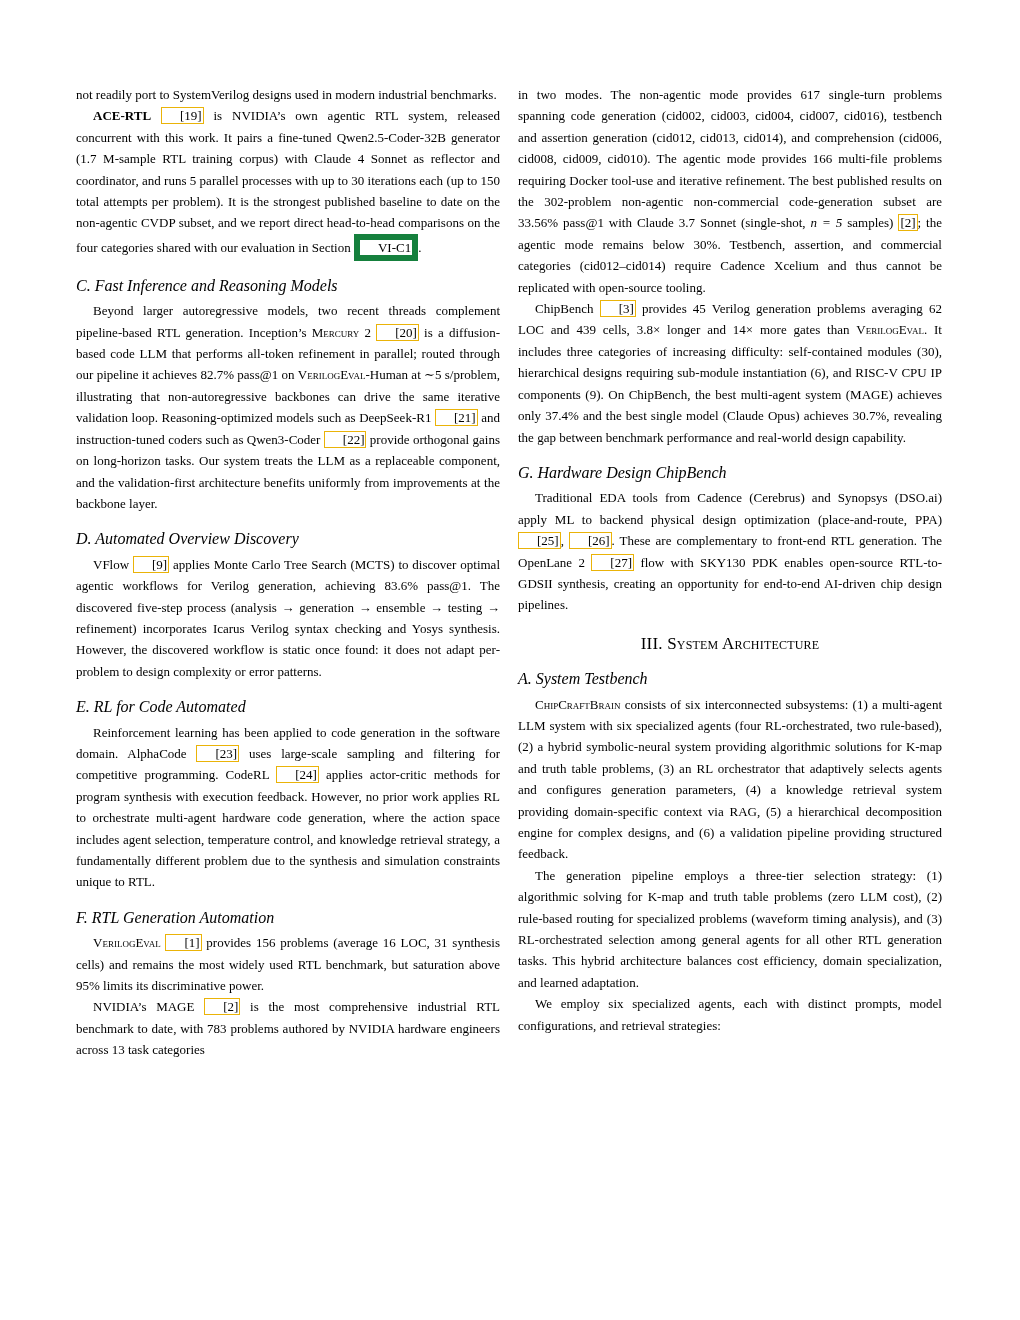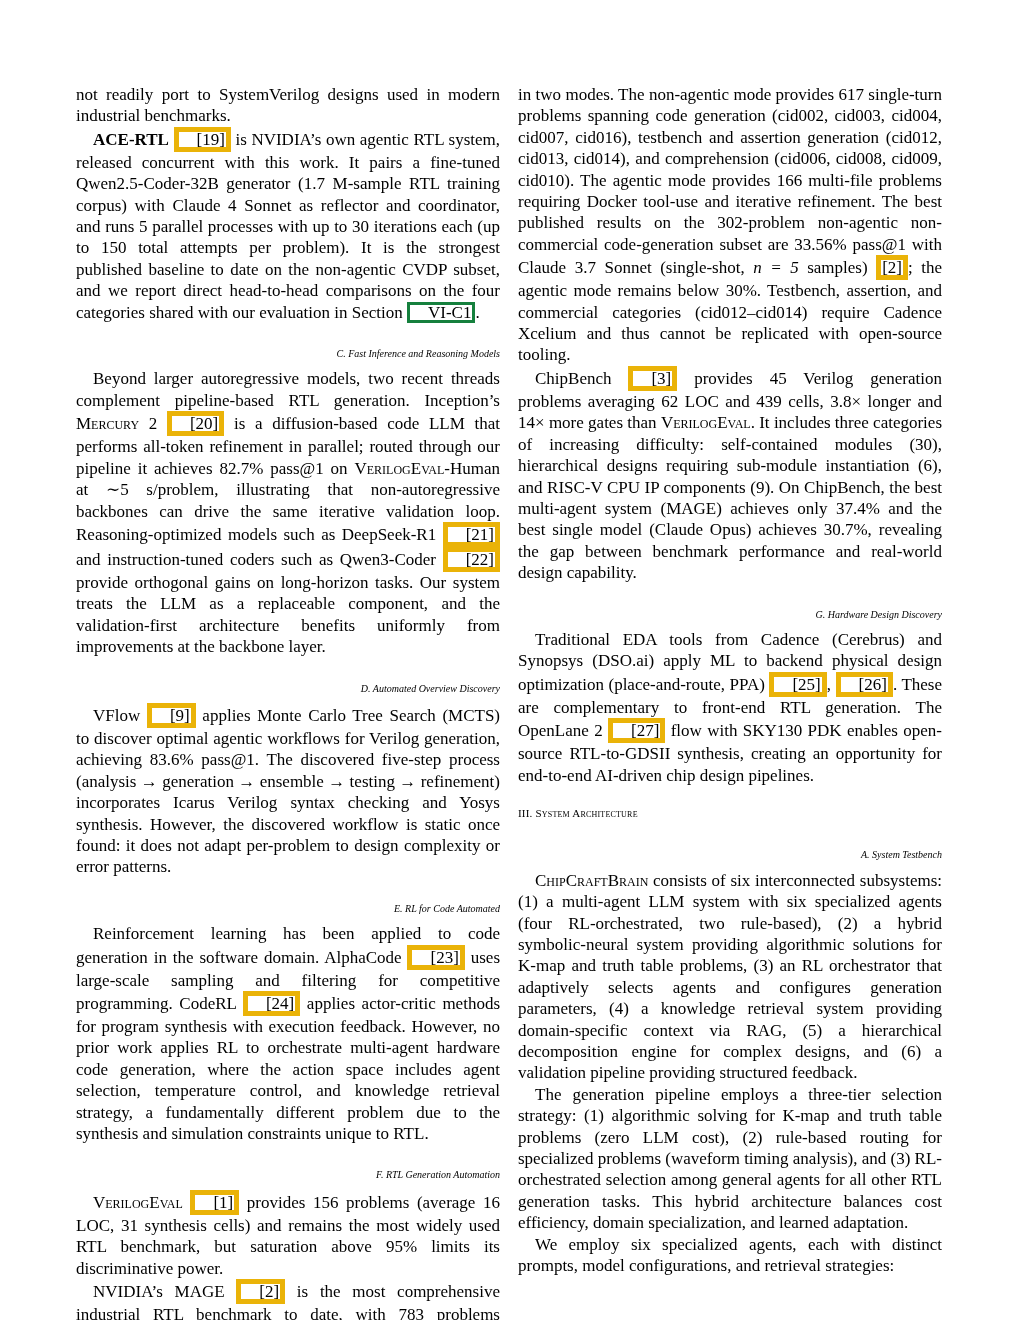--- a/index.html
+++ b/index.html
@@ -23,63 +23,64 @@
     top: 84px;
     width: 866px;
     display: flex;
     gap: 18px;
   }
   .col {
     width: 424px;
   }
   p {
     margin: 0;
-    font-size: 17px;
+    font-size: 13px;
     line-height: 21.4px;
     text-align: justify;
     text-justify: inter-word;
     hyphens: manual;
     -webkit-hyphens: manual;
   }
   p.ind { text-indent: 17px; }
   p.noind { text-indent: 0; }
 
   h2.section-title {
     margin: 17px 0 5px 0;
-    font-size: 11px;
+    font-size: 17px;
     line-height: 21.4px;
     font-weight: normal;
+    text-align: center;
     font-variant: small-caps;
     letter-spacing: 0.2px;
   }
   h3.subsection {
-    margin: 20px 0 4px 0;
-    font-size: 10px;
+    margin: 14px 0 4px 0;
+    font-size: 16px;
     line-height: 21.4px;
     font-weight: normal;
     font-style: italic;
-    text-align: right;
+    text-align: left;
   }
   .sc { font-variant: small-caps; }
   .it { }
   .bd { font-weight: bold; }
   .mi { font-style: italic; font-family: "Liberation Serif", serif; }
 
   .cite {
-    border: 5px solid #eab308;
+    border: 1px solid #eab308;
     padding: 0 1px;
     margin: 0 0px;
     color: #000000;
     text-decoration: none;
     display: inline-block;
     line-height: 15px;
     white-space: nowrap;
   }
   .secref {
-    border: 3px solid #15803d;
+    border: 6px solid #15803d;
     padding: 0 1px;
     color: #000000;
     text-decoration: none;
     display: inline-block;
     line-height: 15px;
     white-space: nowrap;
   }
 </style>
 </head>
 <body>
@@ -95,21 +96,21 @@
         <p class="ind"><span>VFlow </span><a class="cite" href="#">[9]</a><span> applies Monte Carlo Tree Search (MCTS) to discover optimal agentic workflows for Verilog generation, achieving 83.6% pass@1. The discovered five-step process (analysis → generation → ensemble → testing → refinement) incorporates Icarus Verilog syntax checking and Yosys synthesis. However, the discovered workflow is static once found: it does not adapt per-problem to design complexity or error patterns.</span></p>
         <h3 class="subsection">E. RL for Code Automated</h3>
         <p class="ind"><span>Reinforcement learning has been applied to code generation in the software domain. AlphaCode </span><a class="cite" href="#">[23]</a><span> uses large-scale sampling and filtering for competitive programming. CodeRL </span><a class="cite" href="#">[24]</a><span> applies actor-critic methods for program synthesis with execution feedback. However, no prior work applies RL to orchestrate multi-agent </span><span class="it">hardware</span><span> code generation, where the action space includes agent selection, temperature control, and knowledge retrieval strategy, a fundamentally different problem due to the synthesis and simulation constraints unique to RTL.</span></p>
         <h3 class="subsection">F. RTL Generation Automation</h3>
         <p class="ind"><span class="sc">VerilogEval</span><span> </span><a class="cite" href="#">[1]</a><span> provides 156 problems (average 16 LOC, 31 synthesis cells) and remains the most widely used RTL benchmark, but saturation above 95% limits its discriminative power.</span></p>
         <p class="ind"><span>NVIDIA’s MAGE </span><a class="cite" href="#">[2]</a><span> is the most comprehensive industrial RTL benchmark to date, with 783 problems authored by NVIDIA hardware engineers across 13 task categories</span></p>
       </div>
     <div class="col" id="right-col">
         <p class="noind"><span>in two modes. The non-agentic mode provides 617 single-turn problems spanning code generation (cid002, cid003, cid004, cid007, cid016), testbench and assertion generation (cid012, cid013, cid014), and comprehension (cid006, cid008, cid009, cid010). The agentic mode provides 166 multi-file problems requiring Docker tool-use and iterative refinement. The best published results on the 302-problem non-agentic non-commercial code-generation subset are 33.56% pass@1 with Claude 3.7 Sonnet (single-shot, </span><span class="mi">n = 5</span><span> samples) </span><a class="cite" href="#">[2]</a><span>; the agentic mode remains below 30%. Testbench, assertion, and commercial categories (cid012–cid014) require Cadence Xcelium and thus cannot be replicated with open-source tooling.</span></p>
         <p class="ind"><span>ChipBench </span><a class="cite" href="#">[3]</a><span> provides 45 Verilog generation problems averaging 62 LOC and 439 cells, 3.8× longer and 14× more gates than </span><span class="sc">VerilogEval</span><span>. It includes three categories of increasing difficulty: self-contained modules (30), hierarchical designs requiring sub-module instantiation (6), and RISC-V CPU IP components (9). On ChipBench, the best multi-agent system (MAGE) achieves only 37.4% and the best single model (Claude Opus) achieves 30.7%, revealing the gap between benchmark performance and real-world design capability.</span></p>
-        <h3 class="subsection">G. Hardware Design Discovery</h3>
+        <h3 class="subsection">G. Hardware Design ChipBench</h3>
         <p class="ind"><span>Traditional EDA tools from Cadence (Cerebrus) and Synopsys (DSO.ai) apply ML to </span><span class="it">backend</span><span> physical design optimization (place-and-route, PPA) </span><a class="cite" href="#">[25]</a><span>, </span><a class="cite" href="#">[26]</a><span>. These are complementary to front-end RTL generation. The OpenLane 2 </span><a class="cite" href="#">[27]</a><span> flow with SKY130 PDK enables open-source RTL-to-GDSII synthesis, creating an opportunity for end-to-end AI-driven chip design pipelines.</span></p>
         <h2 class="section-title">III. System Architecture</h2>
         <h3 class="subsection">A. System Testbench</h3>
         <p class="ind"><span class="sc">ChipCraftBrain</span><span> consists of six interconnected subsystems: (1) a </span><span class="it">multi-agent LLM system</span><span> with six specialized agents (four RL-orchestrated, two rule-based), (2) a </span><span class="it">hybrid symbolic-neural system</span><span> providing algorithmic solutions for K-map and truth table problems, (3) an </span><span class="it">RL orchestrator</span><span> that adaptively selects agents and configures generation parameters, (4) a </span><span class="it">knowledge retrieval system</span><span> providing domain-specific context via RAG, (5) a </span><span class="it">hierarchical decomposition engine</span><span> for complex designs, and (6) a </span><span class="it">validation pipeline</span><span> providing structured feedback.</span></p>
         <p class="ind"><span>The generation pipeline employs a three-tier selection strategy: (1) algorithmic solving for K-map and truth table problems (zero LLM cost), (2) rule-based routing for specialized problems (waveform timing analysis), and (3) RL-orchestrated selection among general agents for all other RTL generation tasks. This hybrid architecture balances cost efficiency, domain specialization, and learned adaptation.</span></p>
         <p class="ind"><span>We employ six specialized agents, each with distinct prompts, model configurations, and retrieval strategies:</span></p>
       </div>
   </div>
 </div>
 

